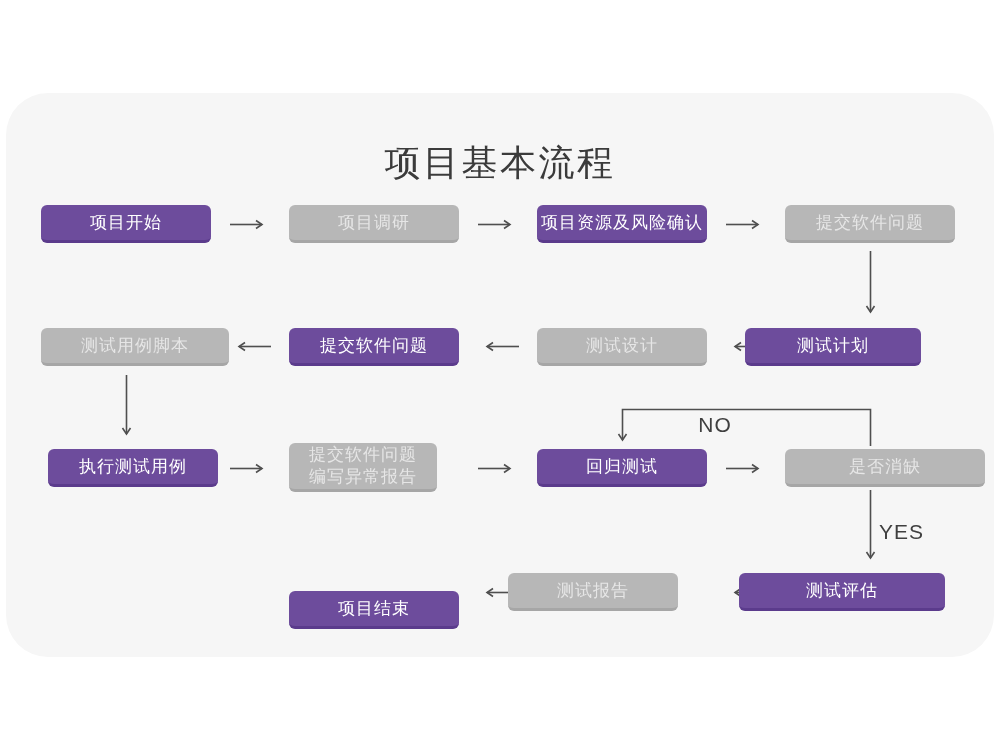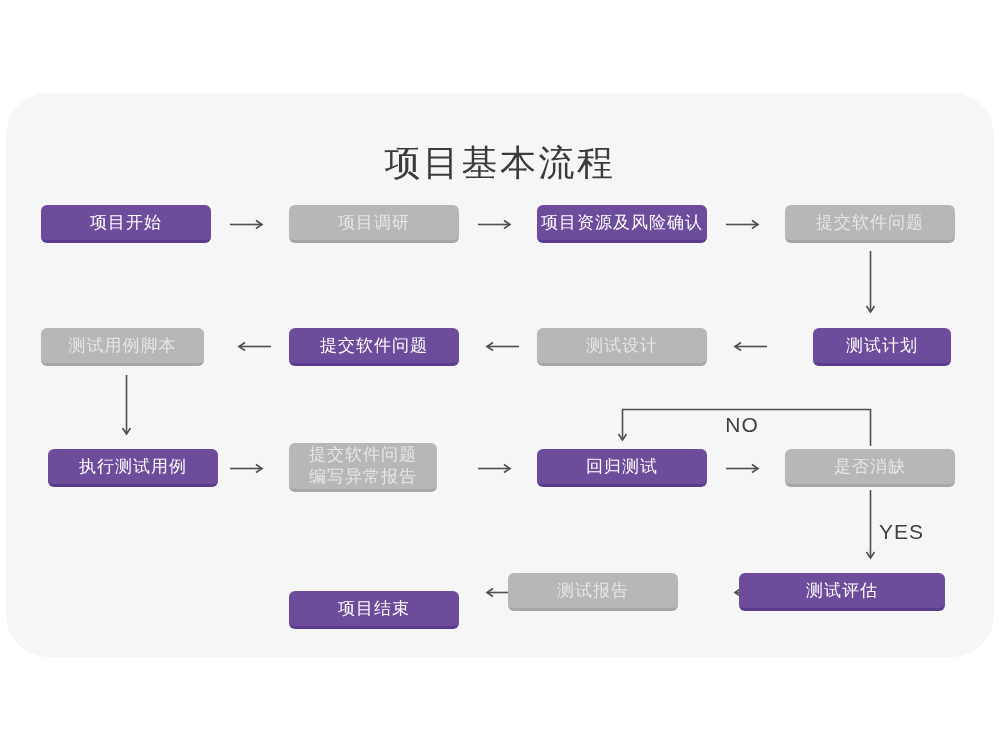--- a/index.html
+++ b/index.html
@@ -32,21 +32,21 @@
   }
   .node.gray{
     background:var(--gray,#b7b7b7);
     border-bottom:3px solid var(--gray_edge,#a6a6a6);
     color:var(--gray_text,#e6e6e6);
   }
   .edge-label{
     position:absolute;font-size:21px;letter-spacing:1px;
     color:var(--label_text,#3f3f3f);
   }
-  .edge-label.no{left:700px;top:413px;width:84px;text-align:center;}
+  .edge-label.no{left:673px;top:413px;width:84px;text-align:center;}
   .edge-label.yes{left:879px;top:520px;}
 </style>
 </head>
 <body>
 
 <div class="card"></div>
 
 <div class="title">项目基本流程</div>
 
 <svg class="connector-layer" viewBox="0 0 1000 750" xmlns="http://www.w3.org/2000/svg">
@@ -78,44 +78,44 @@
 <div class="node gray" style="left:289px;top:205px;width:170px;height:35px">
   <span>项目调研</span>
 </div>
 <div class="node purple" style="left:537px;top:205px;width:170px;height:35px">
   <span>项目资源及风险确认</span>
 </div>
 <div class="node gray" style="left:785px;top:205px;width:170px;height:35px">
   <span>提交软件问题</span>
 </div>
 
-<div class="node gray" style="left:41px;top:328px;width:163px;height:35px">
+<div class="node gray" style="left:41px;top:328px;width:188px;height:35px">
   <span>测试用例脚本</span>
 </div>
 <div class="node purple" style="left:289px;top:328px;width:170px;height:35px">
   <span>提交软件问题</span>
 </div>
 <div class="node gray" style="left:537px;top:328px;width:170px;height:35px">
   <span>测试设计</span>
 </div>
-<div class="node purple" style="left:813px;top:328px;width:138px;height:35px">
+<div class="node purple" style="left:745px;top:328px;width:176px;height:35px">
   <span>测试计划</span>
 </div>
 
 <div class="node purple" style="left:48px;top:449px;width:170px;height:35px">
   <span>执行测试用例</span>
 </div>
 <div class="node gray" style="left:289px;top:443px;width:148px;height:46px">
   <span>提交软件问题</span>
   <span>编写异常报告</span>
 </div>
 <div class="node purple" style="left:537px;top:449px;width:170px;height:35px">
   <span>回归测试</span>
 </div>
-<div class="node gray" style="left:785px;top:449px;width:170px;height:35px">
+<div class="node gray" style="left:785px;top:449px;width:200px;height:35px">
   <span>是否消缺</span>
 </div>
 
 <div class="node purple" style="left:289px;top:591px;width:170px;height:35px">
   <span>项目结束</span>
 </div>
 <div class="node gray" style="left:508px;top:573px;width:170px;height:35px">
   <span>测试报告</span>
 </div>
 <div class="node purple" style="left:739px;top:573px;width:206px;height:35px">

